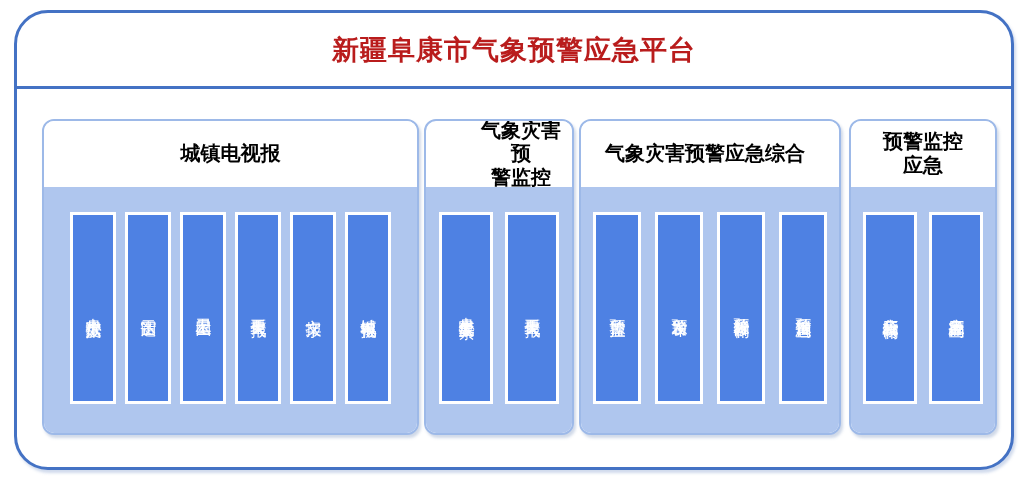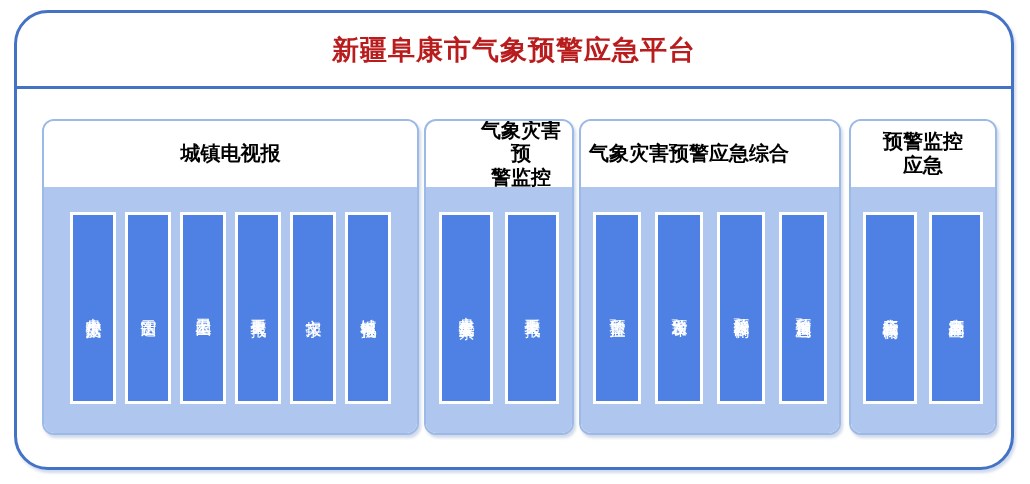--- a/index.html
+++ b/index.html
@@ -142,21 +142,21 @@
 
   #panel-0 .item-box { width: 46px; }
   #panel-1 .item-box { width: 54px; }
   #panel-2 .item-box { width: 48px; }
   #panel-3 .item-box { width: 54px; }
 
   #panel-1 .panel-body { gap: 12px; }
   #panel-2 .panel-body { gap: 14px; }
   #panel-3 .panel-body { gap: 12px; }
 
-  #panel-2 .panel-header { justify-content: flex-start; padding-left: 8px; }
+  #panel-2 .panel-header { justify-content: flex-start; padding-left: 24px; }
   #panel-2 .panel-title { text-align: left; }
 </style>
 </head>
 <body>
 
 <div id="root">
 
   <div class="outer-frame">
 
     <div class="title-bar">

